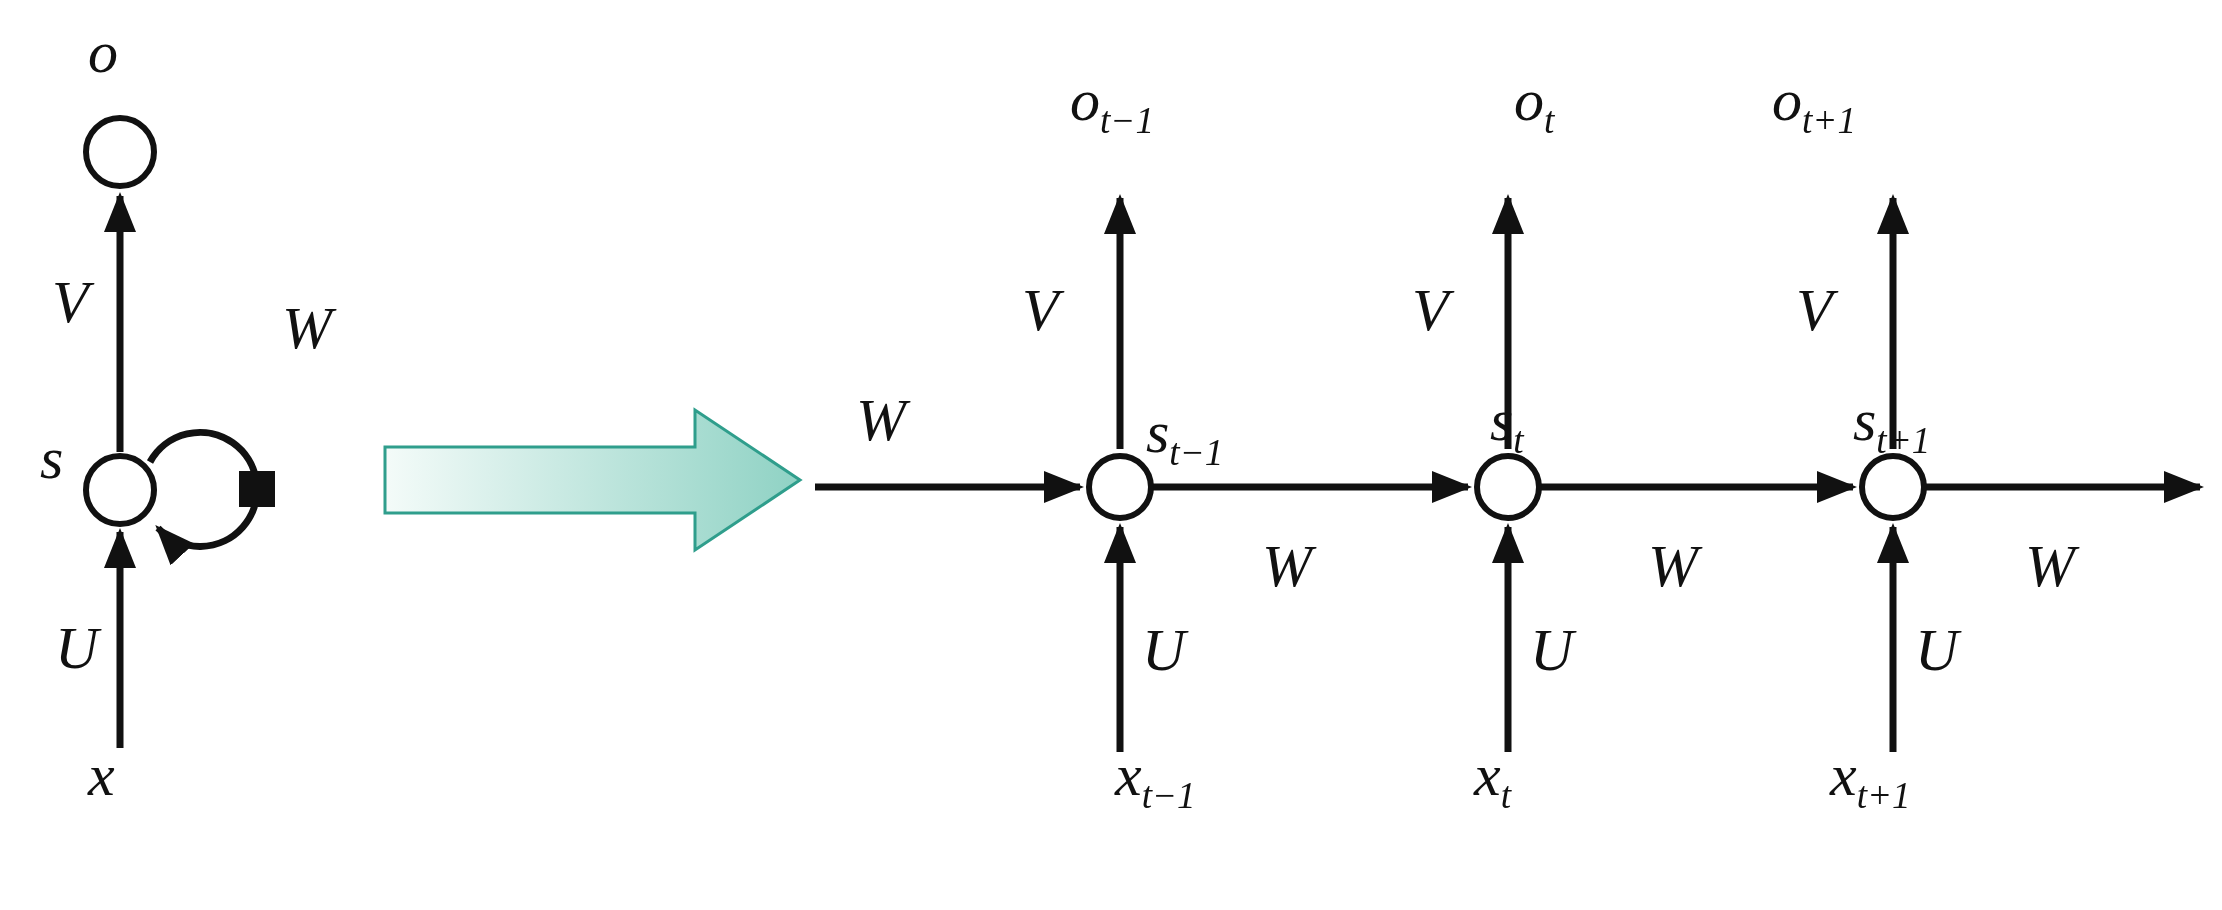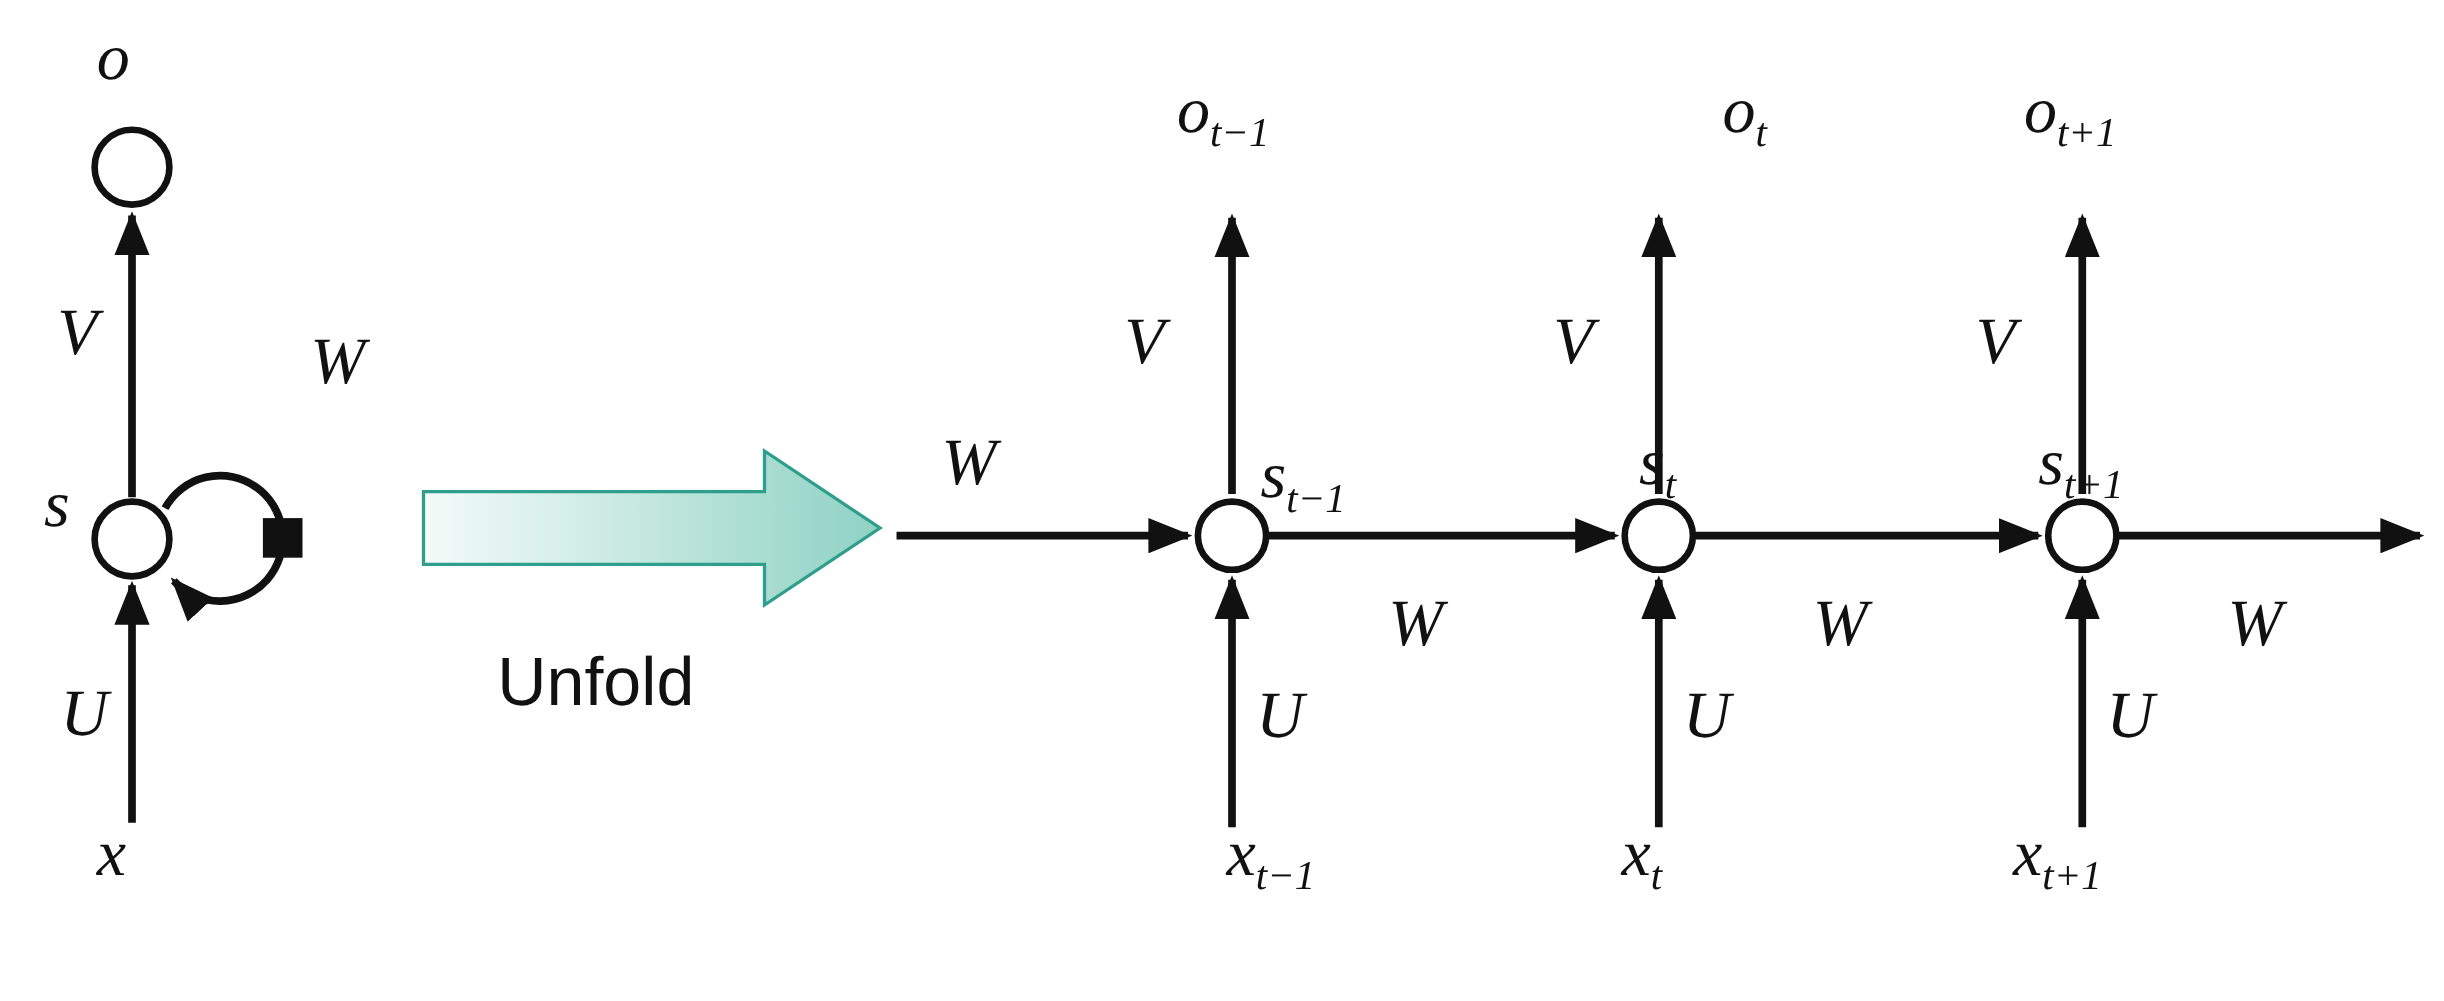--- a/index.html
+++ b/index.html
@@ -83,38 +83,37 @@
     </g>
   </svg>
 
   <span class="mlabel" style="left:88px;top:22px">o</span>
   <span class="mlabel" style="left:52px;top:272px">V</span>
   <span class="mlabel" style="left:40px;top:428px">s</span>
   <span class="mlabel" style="left:282px;top:298px">W</span>
   <span class="mlabel" style="left:55px;top:618px">U</span>
   <span class="mlabel" style="left:88px;top:745px">x</span>
 
-  <span class="unfold-label" style="left:452px;top:590px">Unfold</span>
 
   <span class="mlabel" style="left:856px;top:390px">W</span>
 
   <span class="mlabel" style="left:1070px;top:70px"><span>o</span><sub>t−1</sub></span>
   <span class="mlabel" style="left:1022px;top:280px">V</span>
   <span class="mlabel" style="left:1146px;top:402px"><span>s</span><sub>t−1</sub></span>
   <span class="mlabel" style="left:1142px;top:620px">U</span>
   <span class="mlabel" style="left:1115px;top:745px"><span>x</span><sub>t−1</sub></span>
   <span class="mlabel" style="left:1262px;top:536px">W</span>
 
-  <span class="mlabel" style="left:1566px;top:70px"><span>o</span><sub>t</sub></span>
+  <span class="mlabel" style="left:1514px;top:70px"><span>o</span><sub>t</sub></span>
   <span class="mlabel" style="left:1412px;top:280px">V</span>
   <span class="mlabel" style="left:1490px;top:390px"><span>s</span><sub>t</sub></span>
   <span class="mlabel" style="left:1530px;top:620px">U</span>
   <span class="mlabel" style="left:1474px;top:745px"><span>x</span><sub>t</sub></span>
   <span class="mlabel" style="left:1648px;top:536px">W</span>
 
-  <span class="mlabel" style="left:1840px;top:70px"><span>o</span><sub>t+1</sub></span>
+  <span class="mlabel" style="left:1772px;top:70px"><span>o</span><sub>t+1</sub></span>
   <span class="mlabel" style="left:1796px;top:280px">V</span>
   <span class="mlabel" style="left:1853px;top:390px"><span>s</span><sub>t+1</sub></span>
   <span class="mlabel" style="left:1915px;top:620px">U</span>
   <span class="mlabel" style="left:1830px;top:745px"><span>x</span><sub>t+1</sub></span>
   <span class="mlabel" style="left:2025px;top:536px">W</span>
 
 </div>
 
 </body></html>

